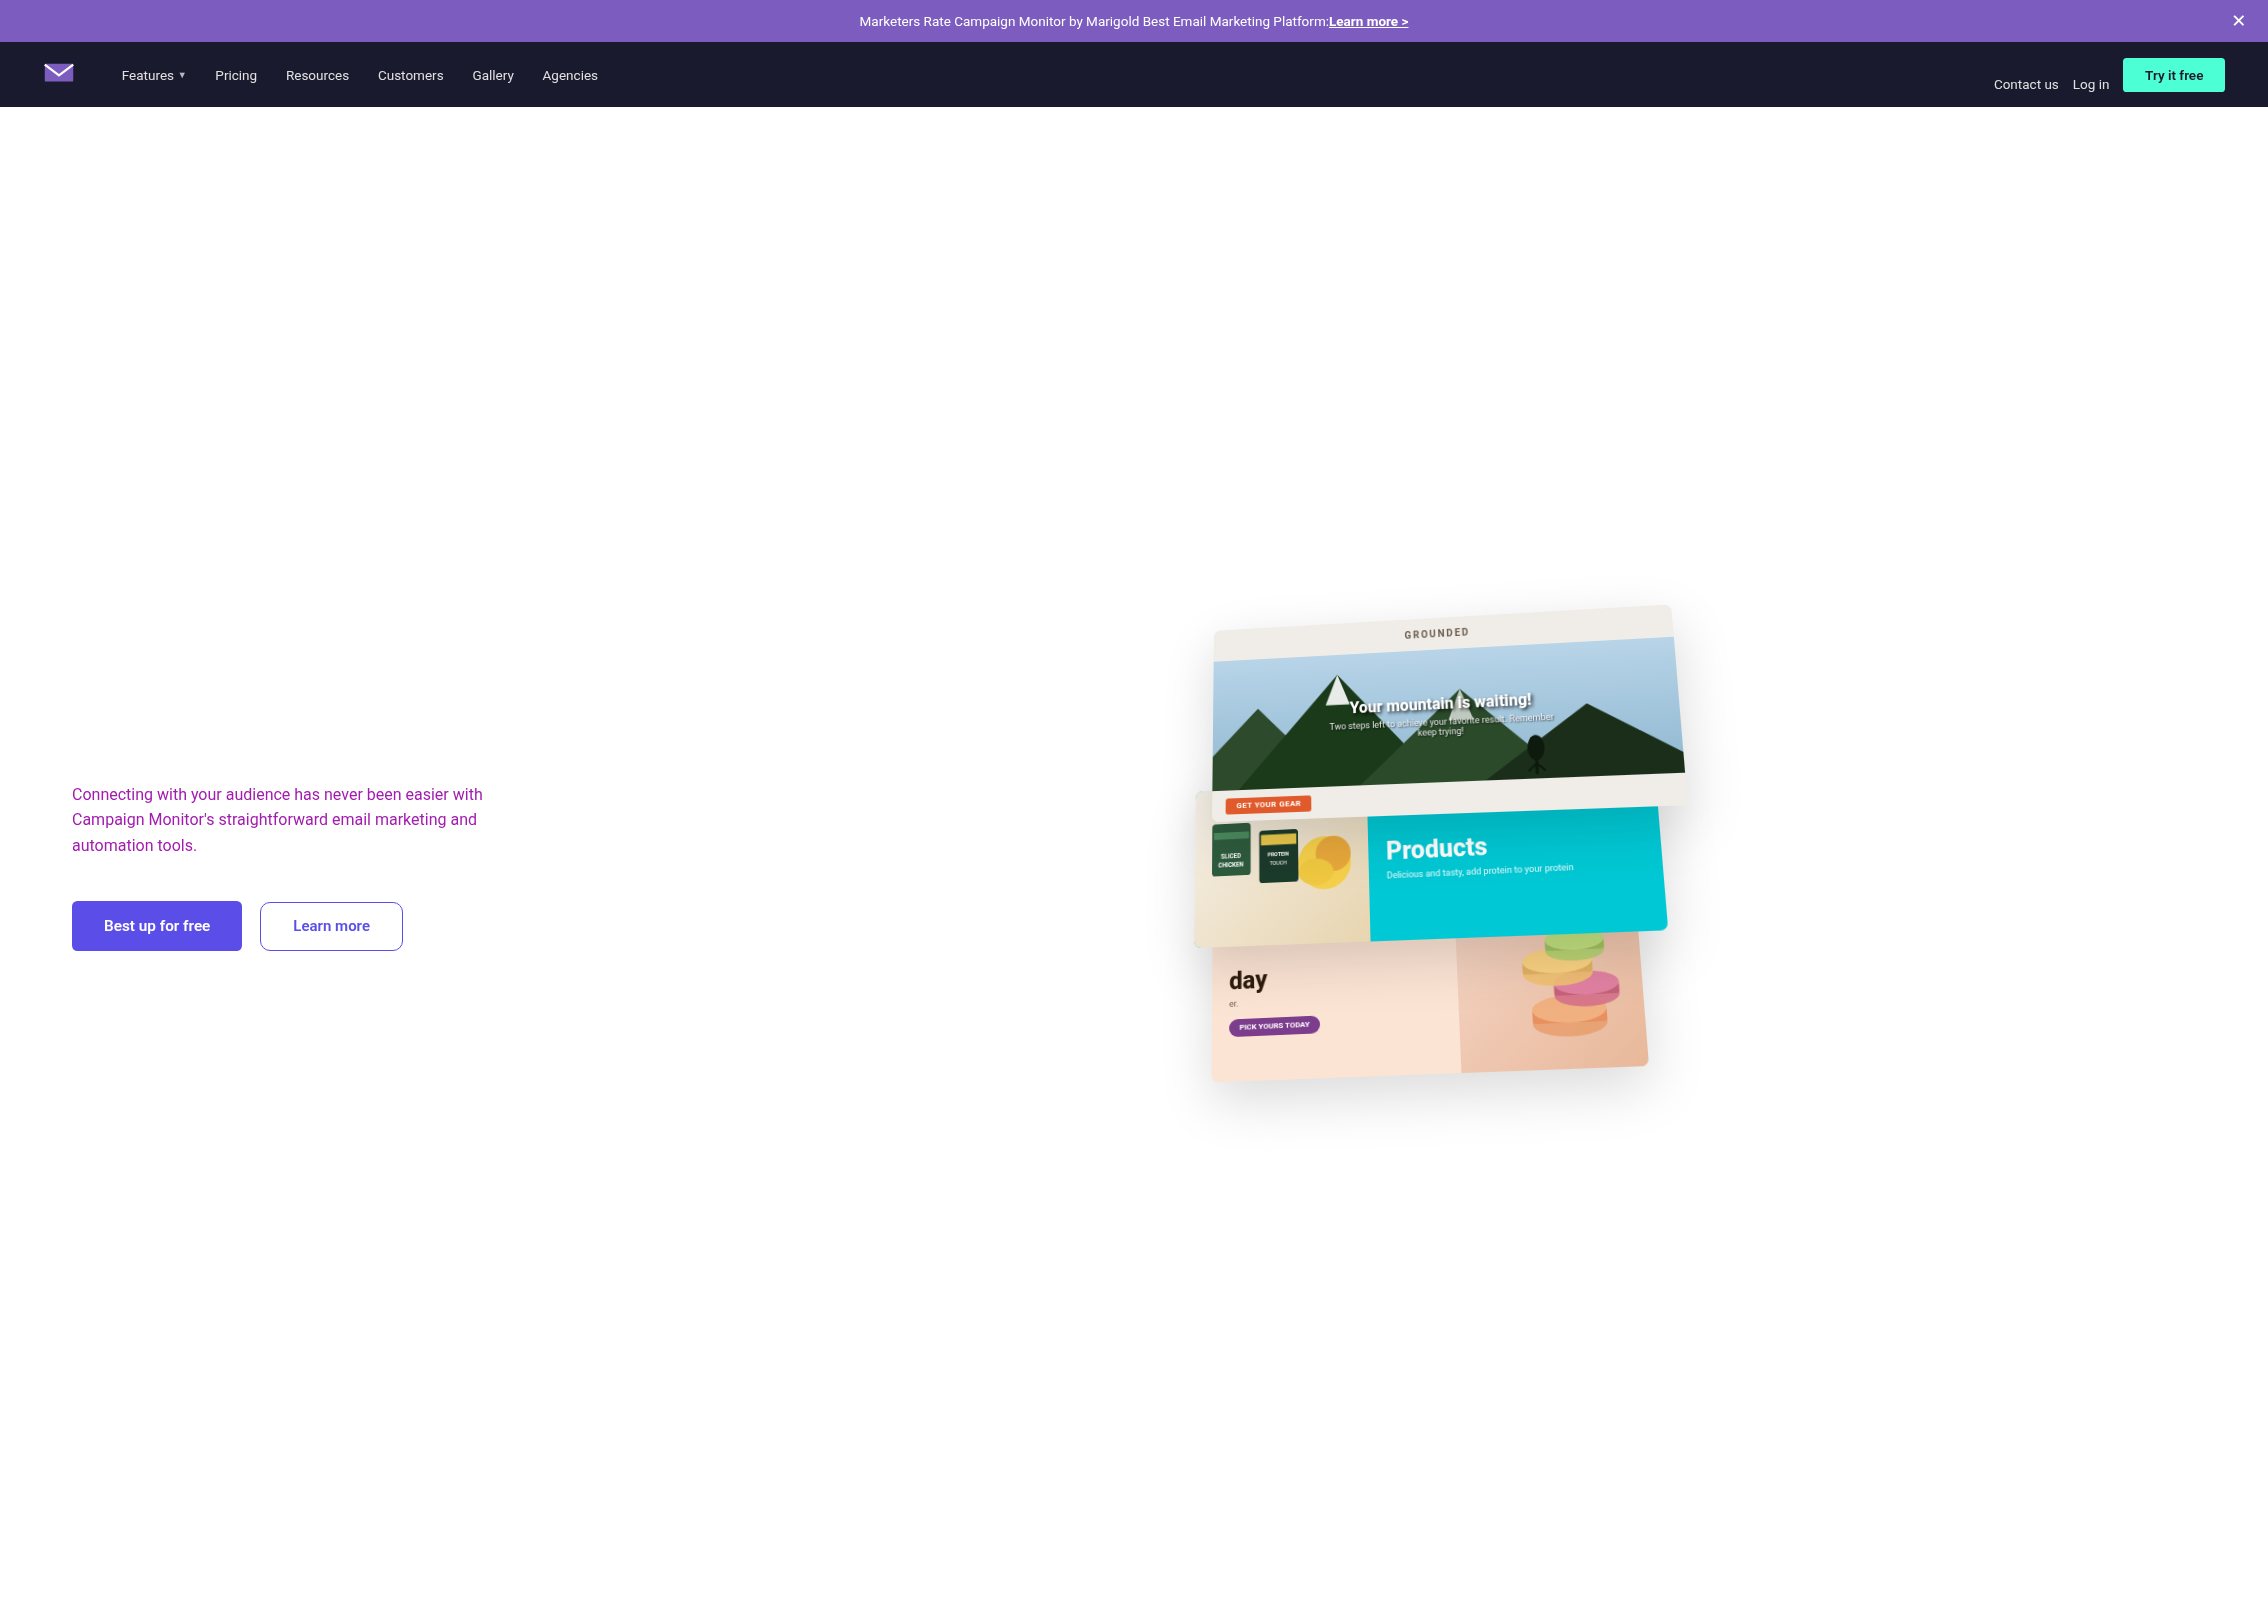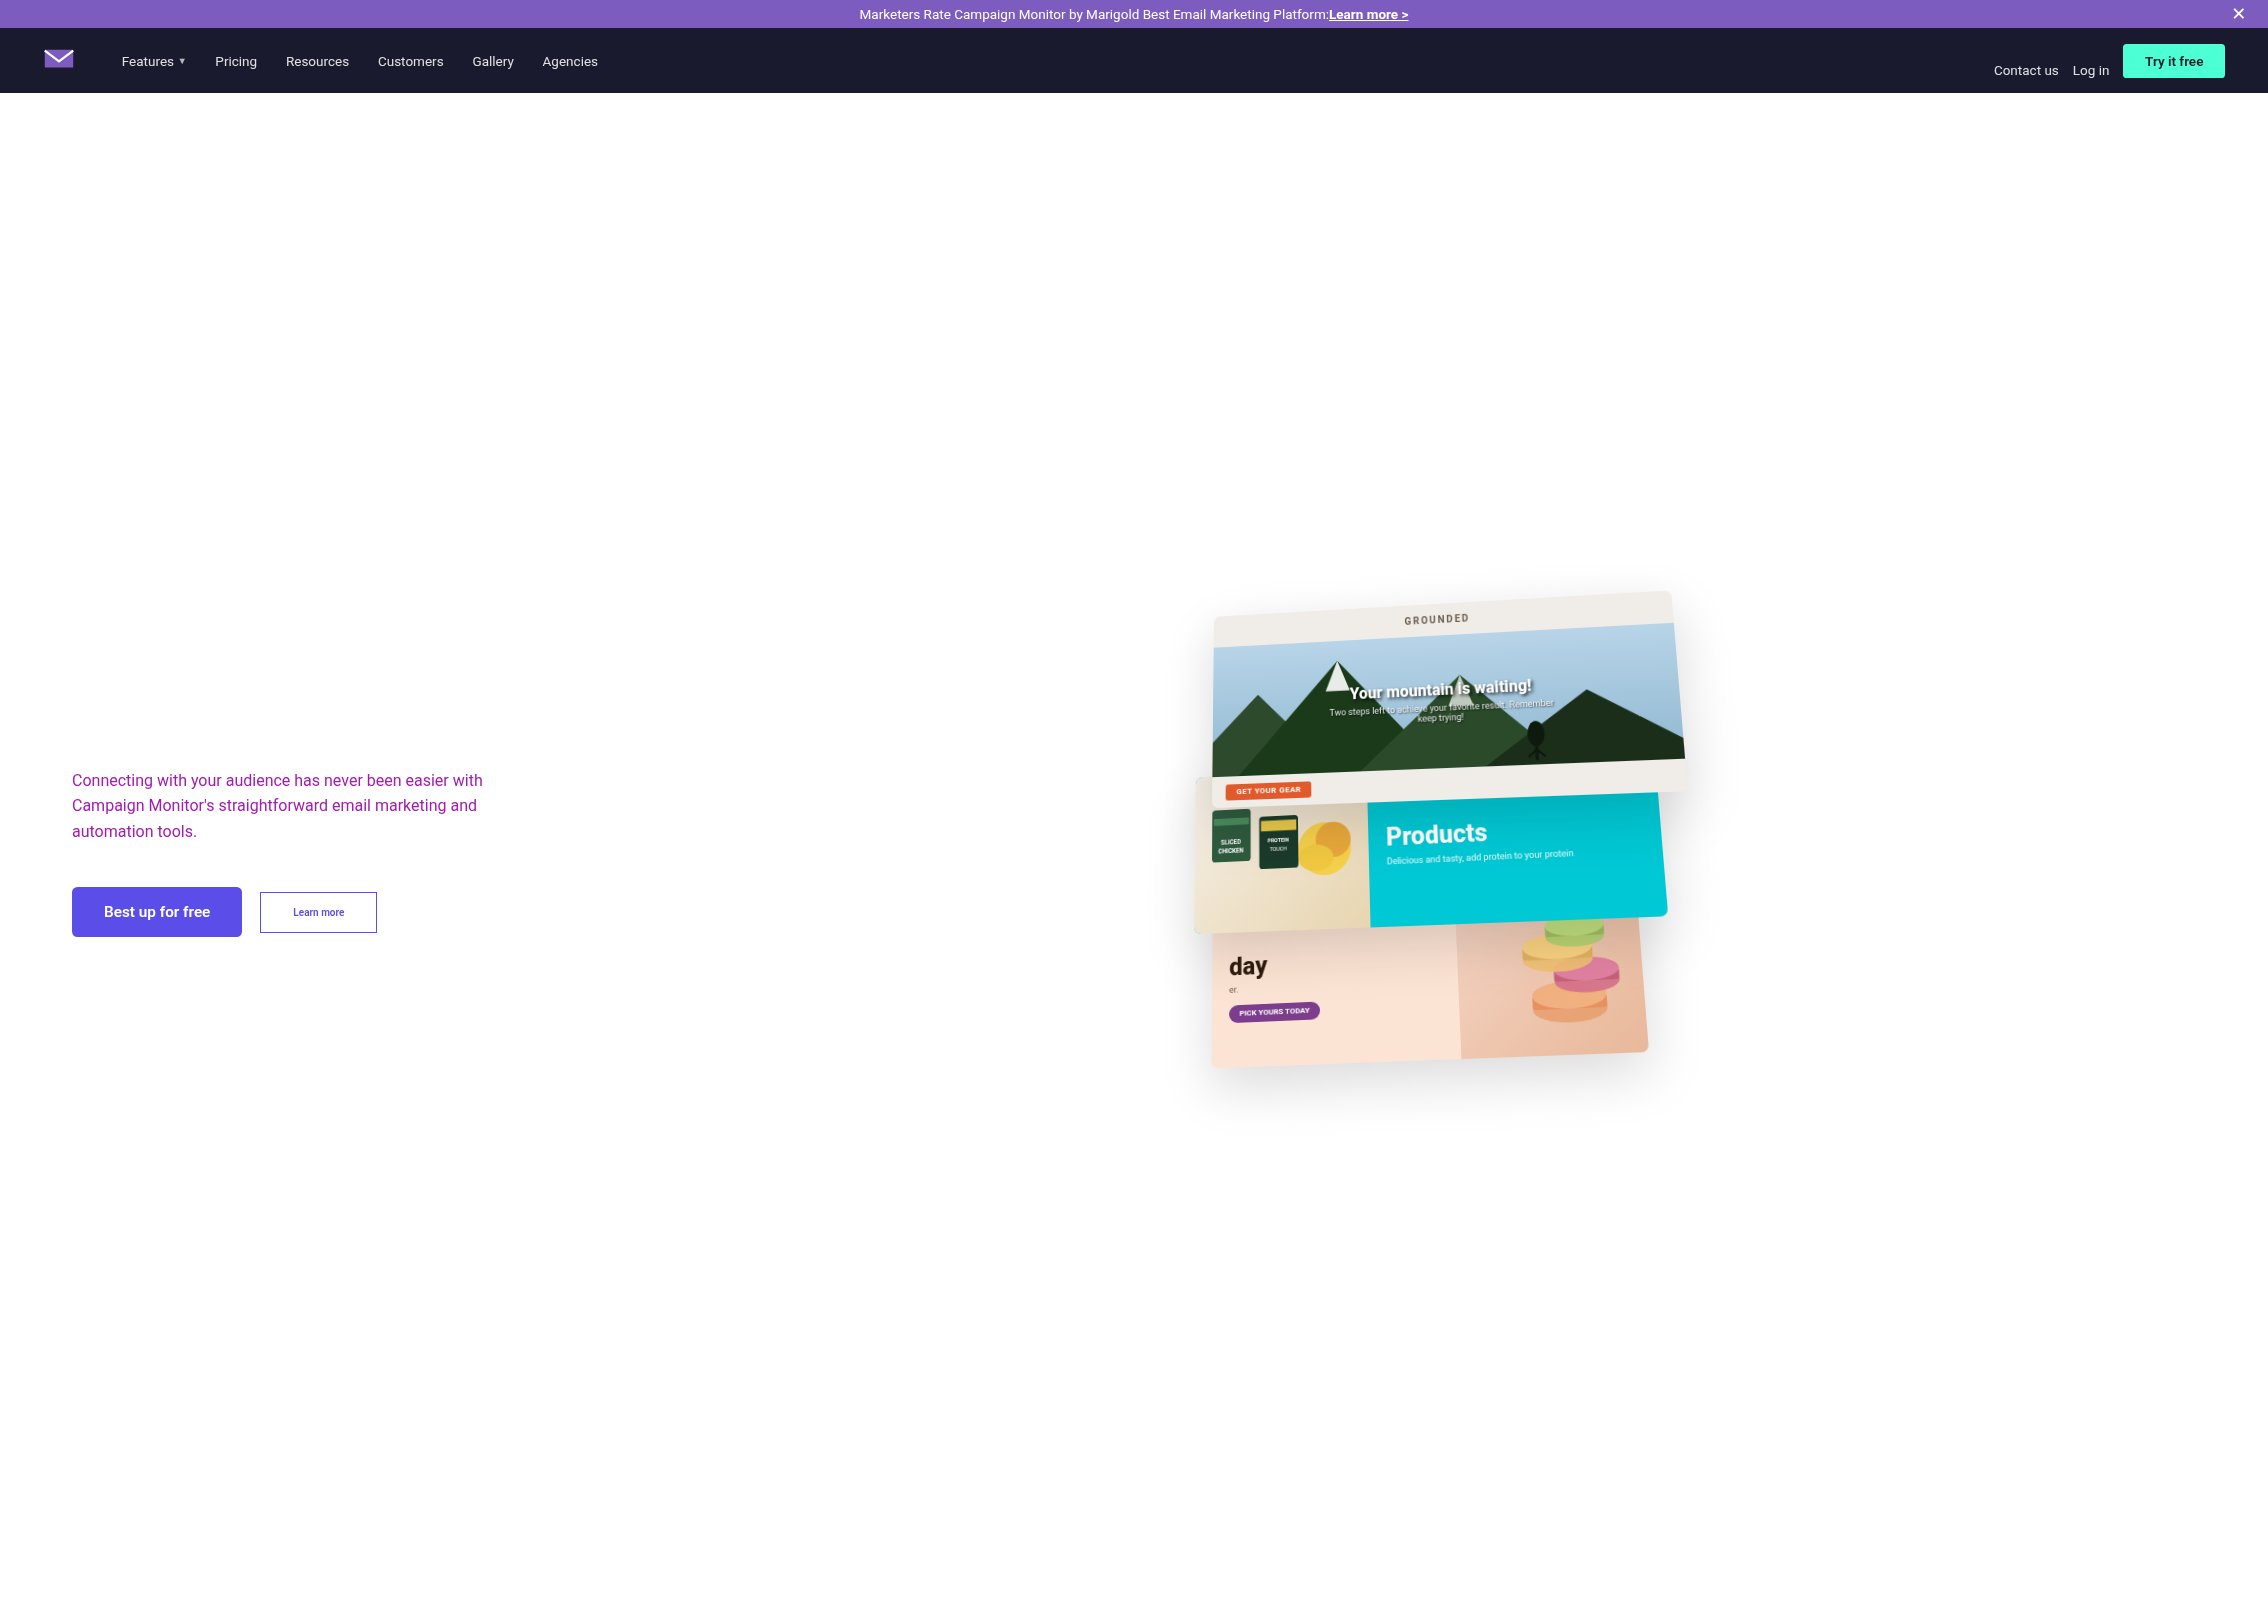--- a/index.html
+++ b/index.html
@@ -9,21 +9,21 @@
       background: #ffffff;
       color: #1a1a2e;
       overflow-x: hidden;
     }
 
     
     .announcement-banner {
       background: #7c5cbf;
       color: #ffffff;
       text-align: center;
-      padding: 6px 54px;
+      padding: 13px 54px;
       font-size: 13.5px;
       position: relative;
       display: flex;
       align-items: center;
       justify-content: center;
     }
 
     .announcement-banner a {
       color: #ffffff;
       font-weight: 700;
@@ -166,22 +166,22 @@
       text-decoration: none;
       border: none;
       cursor: pointer;
       transition: background 0.2s;
     }
 
     .btn-secondary {
       background: transparent;
       color: #5b4ee8;
       padding: 14.4px 32px;
-      border-radius: 0;
-      font-size: 10px;
+      border-radius: 10px;
+      font-size: 15px;
       font-weight: 600;
       text-decoration: none;
       border: 1.8px solid #5b4ee8;
       cursor: pointer;
       transition: all 0.2s;
     }
 
     
     .hero-image {
       flex: 1;

